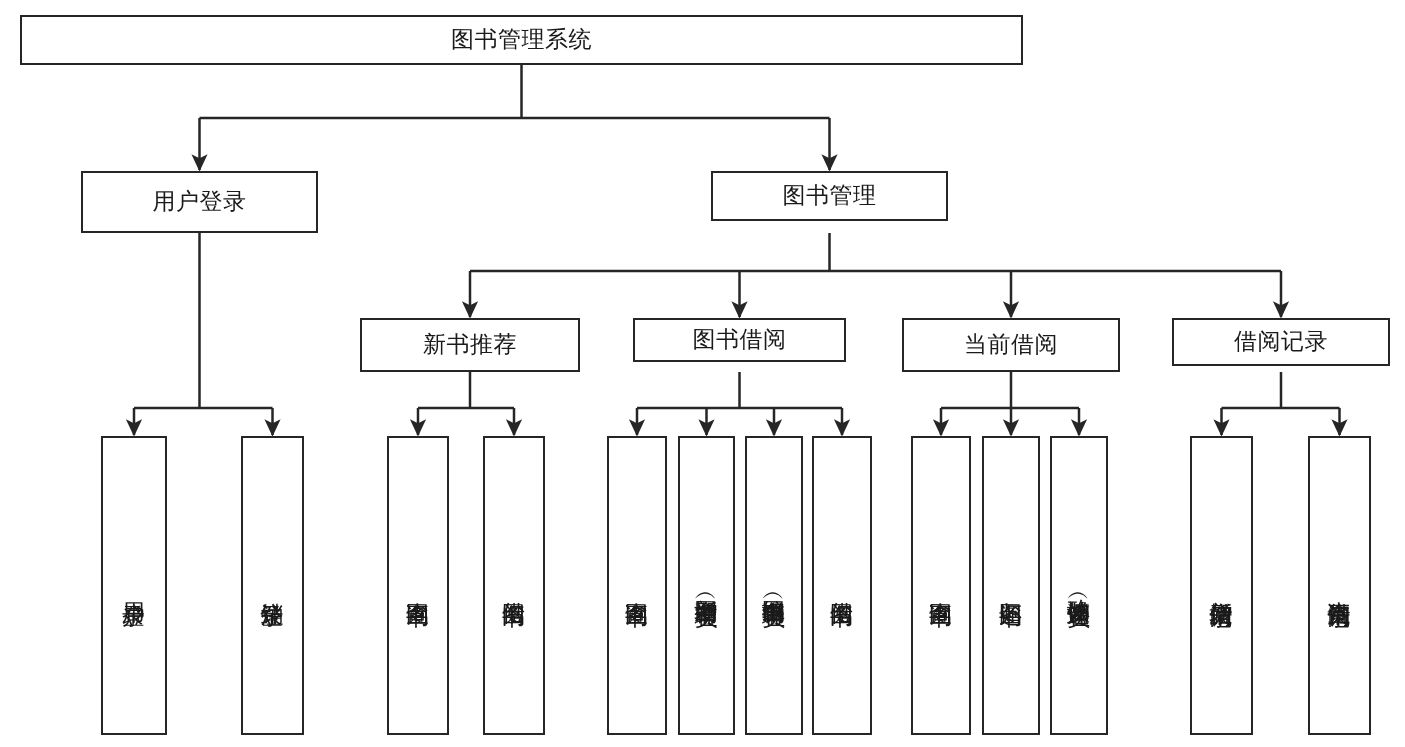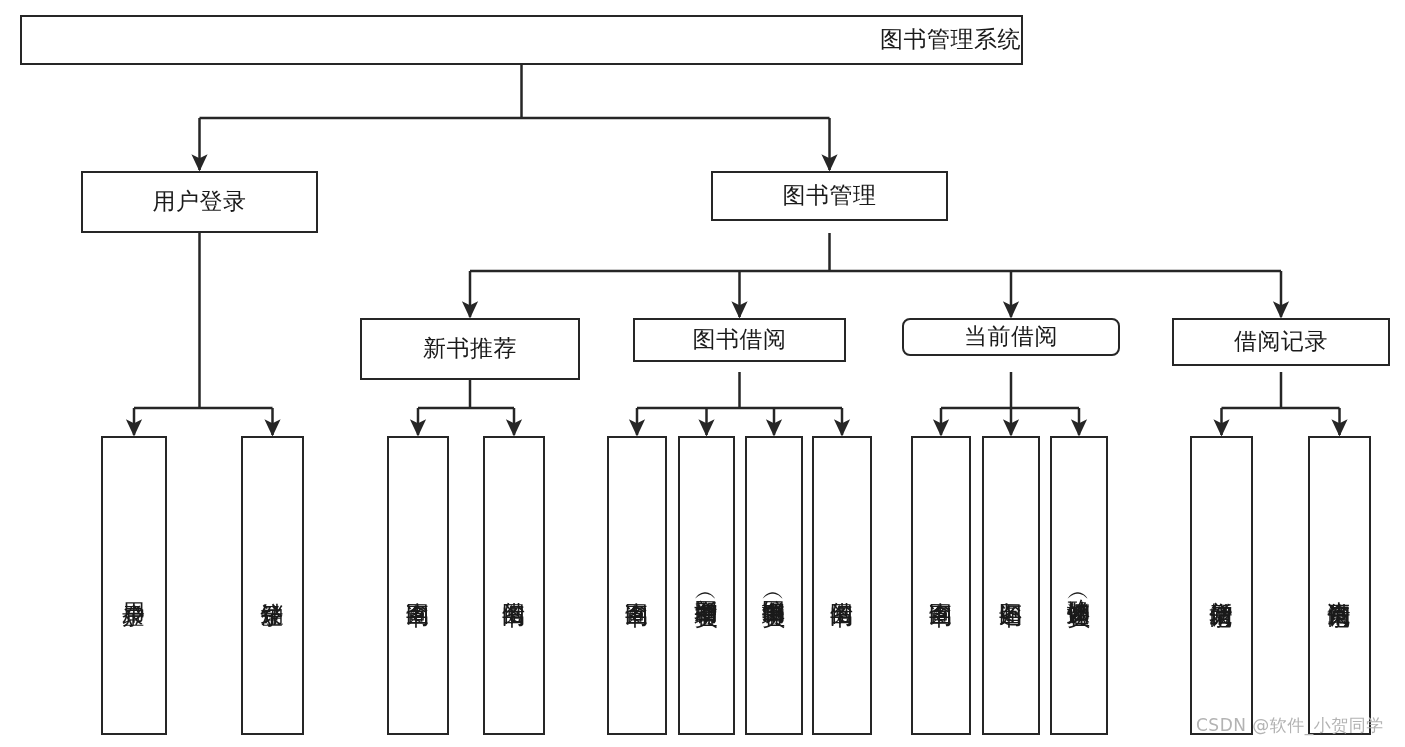--- a/index.html
+++ b/index.html
@@ -111,36 +111,36 @@
         <path d="M 1011 408 L 1011 435" marker-end="url(#arrow)"></path>
         <path d="M 1079 408 L 1079 435" marker-end="url(#arrow)"></path>
         <path d="M 1281 372 L 1281 408"></path>
         <path d="M 1221.5 408 L 1339.5 408"></path>
         <path d="M 1221.5 408 L 1221.5 435" marker-end="url(#arrow)"></path>
         <path d="M 1339.5 408 L 1339.5 435" marker-end="url(#arrow)"></path>
       </g>
   </svg>
 
   <div id="node-layer">
-      <div class="node h root" style="left: 20px; top: 15px; width: 1003px; height: 50px; justify-content: flex-end;">
+      <div class="node h root" style="left: 20px; top: 15px; width: 1003px; height: 50px;">
         <span class="lbl">图书管理系统</span>
       </div>
       <div class="node h" style="left: 81px; top: 171px; width: 237px; height: 62px;">
         <span class="lbl">用户登录</span>
       </div>
       <div class="node h" style="left: 711px; top: 171px; width: 237px; height: 50px;">
         <span class="lbl">图书管理</span>
       </div>
-      <div class="node h" style="left: 360px; top: 318px; width: 220px; height: 62px;">
+      <div class="node h" style="left: 360px; top: 318px; width: 220px; height: 54px;">
         <span class="lbl">新书推荐</span>
       </div>
       <div class="node h" style="left: 633px; top: 318px; width: 213px; height: 44px;">
         <span class="lbl">图书借阅</span>
       </div>
-      <div class="node h" style="left: 902px; top: 318px; width: 218px; height: 38px; border-radius: 8px;">
+      <div class="node h" style="left: 902px; top: 318px; width: 218px; height: 54px;">
         <span class="lbl">当前借阅</span>
       </div>
       <div class="node h" style="left: 1172px; top: 318px; width: 218px; height: 48px;">
         <span class="lbl">借阅记录</span>
       </div>
       <div class="node v" style="left: 101px; top: 436px; width: 66px; height: 299px;">
         <span class="lbl">用户登录</span>
       </div>
       <div class="node v" style="left: 241px; top: 436px; width: 63px; height: 299px;">
         <span class="lbl">注销登录</span>
@@ -173,15 +173,14 @@
         <span class="lbl">确认归还（管理员）</span>
       </div>
       <div class="node v" style="left: 1190px; top: 436px; width: 63px; height: 299px;">
         <span class="lbl">新增借阅记录</span>
       </div>
       <div class="node v" style="left: 1308px; top: 436px; width: 63px; height: 299px;">
         <span class="lbl">查询借阅记录</span>
       </div>
     </div>
 
-  <div class="watermark" style="left:1196px; top:714px;">CSDN @软件_小贺同学</div>
 
 </div>
 
 </body></html>

